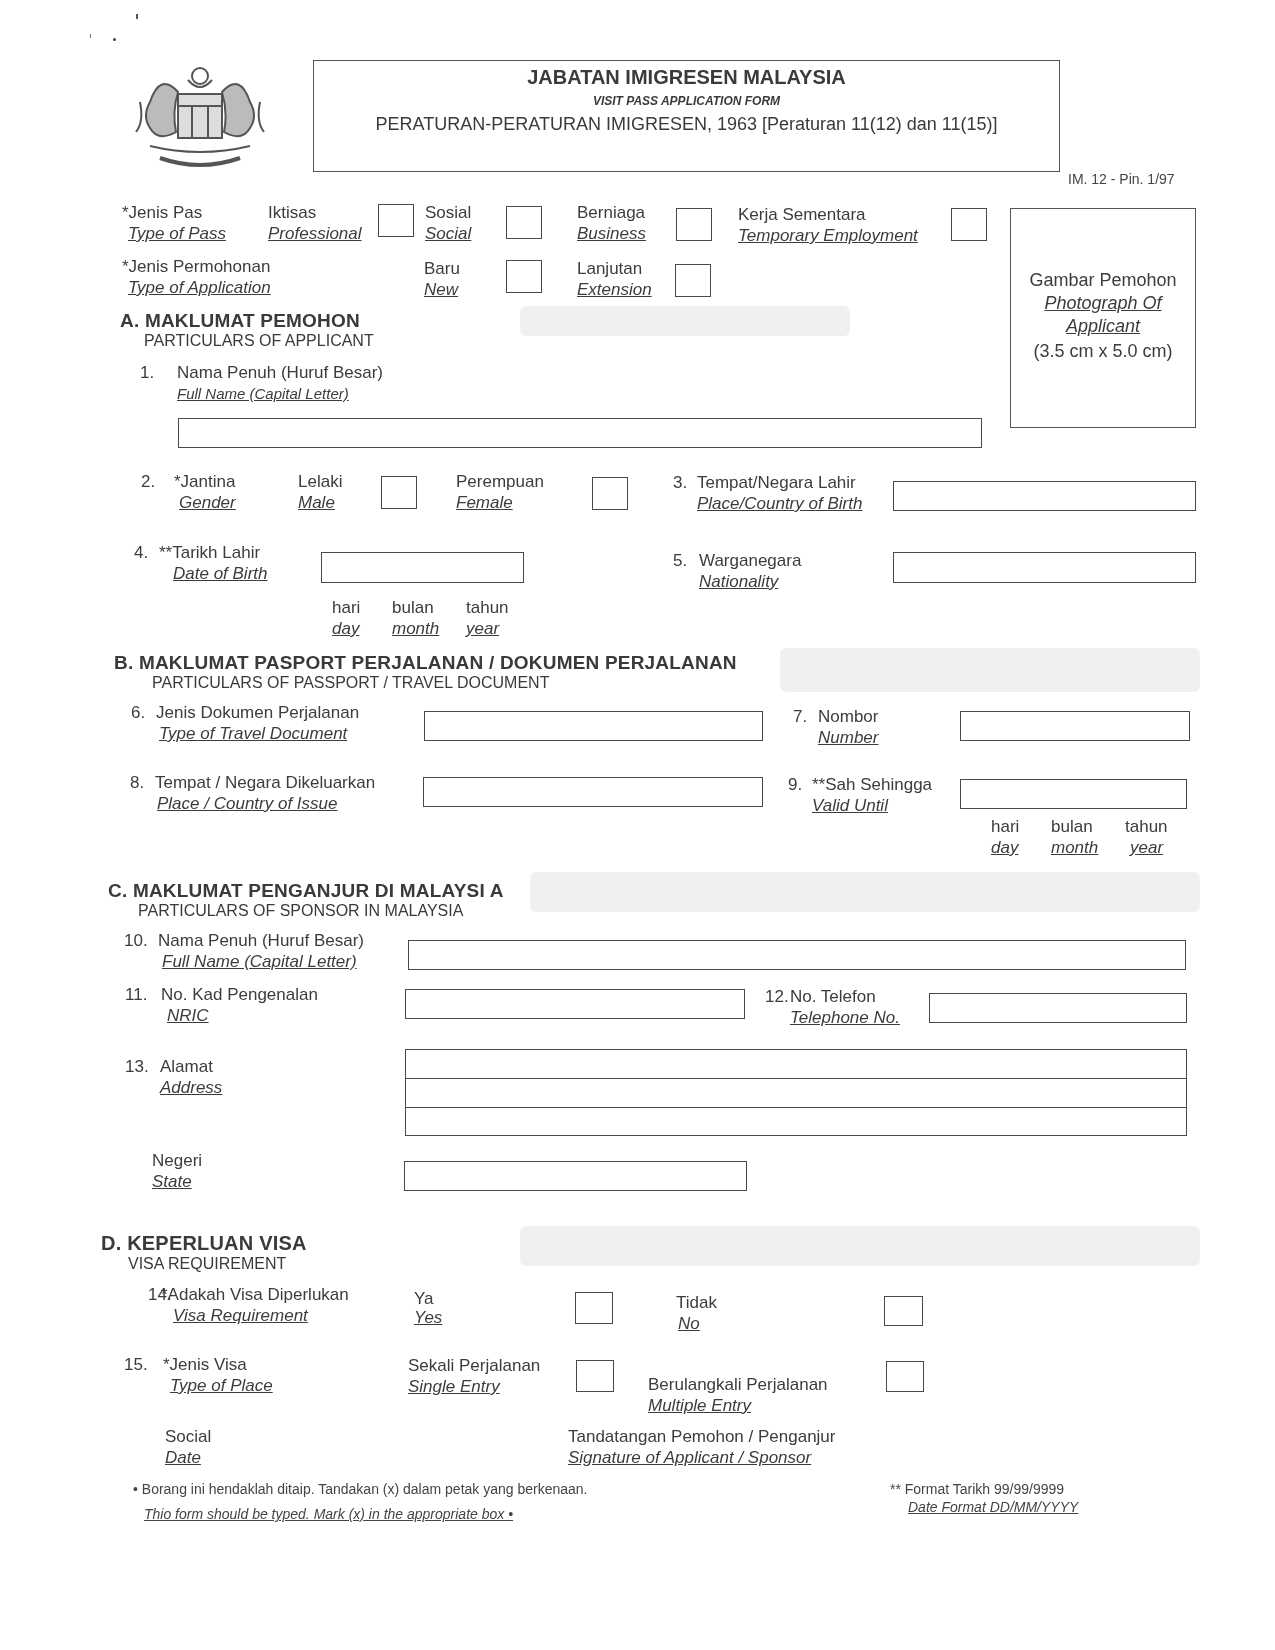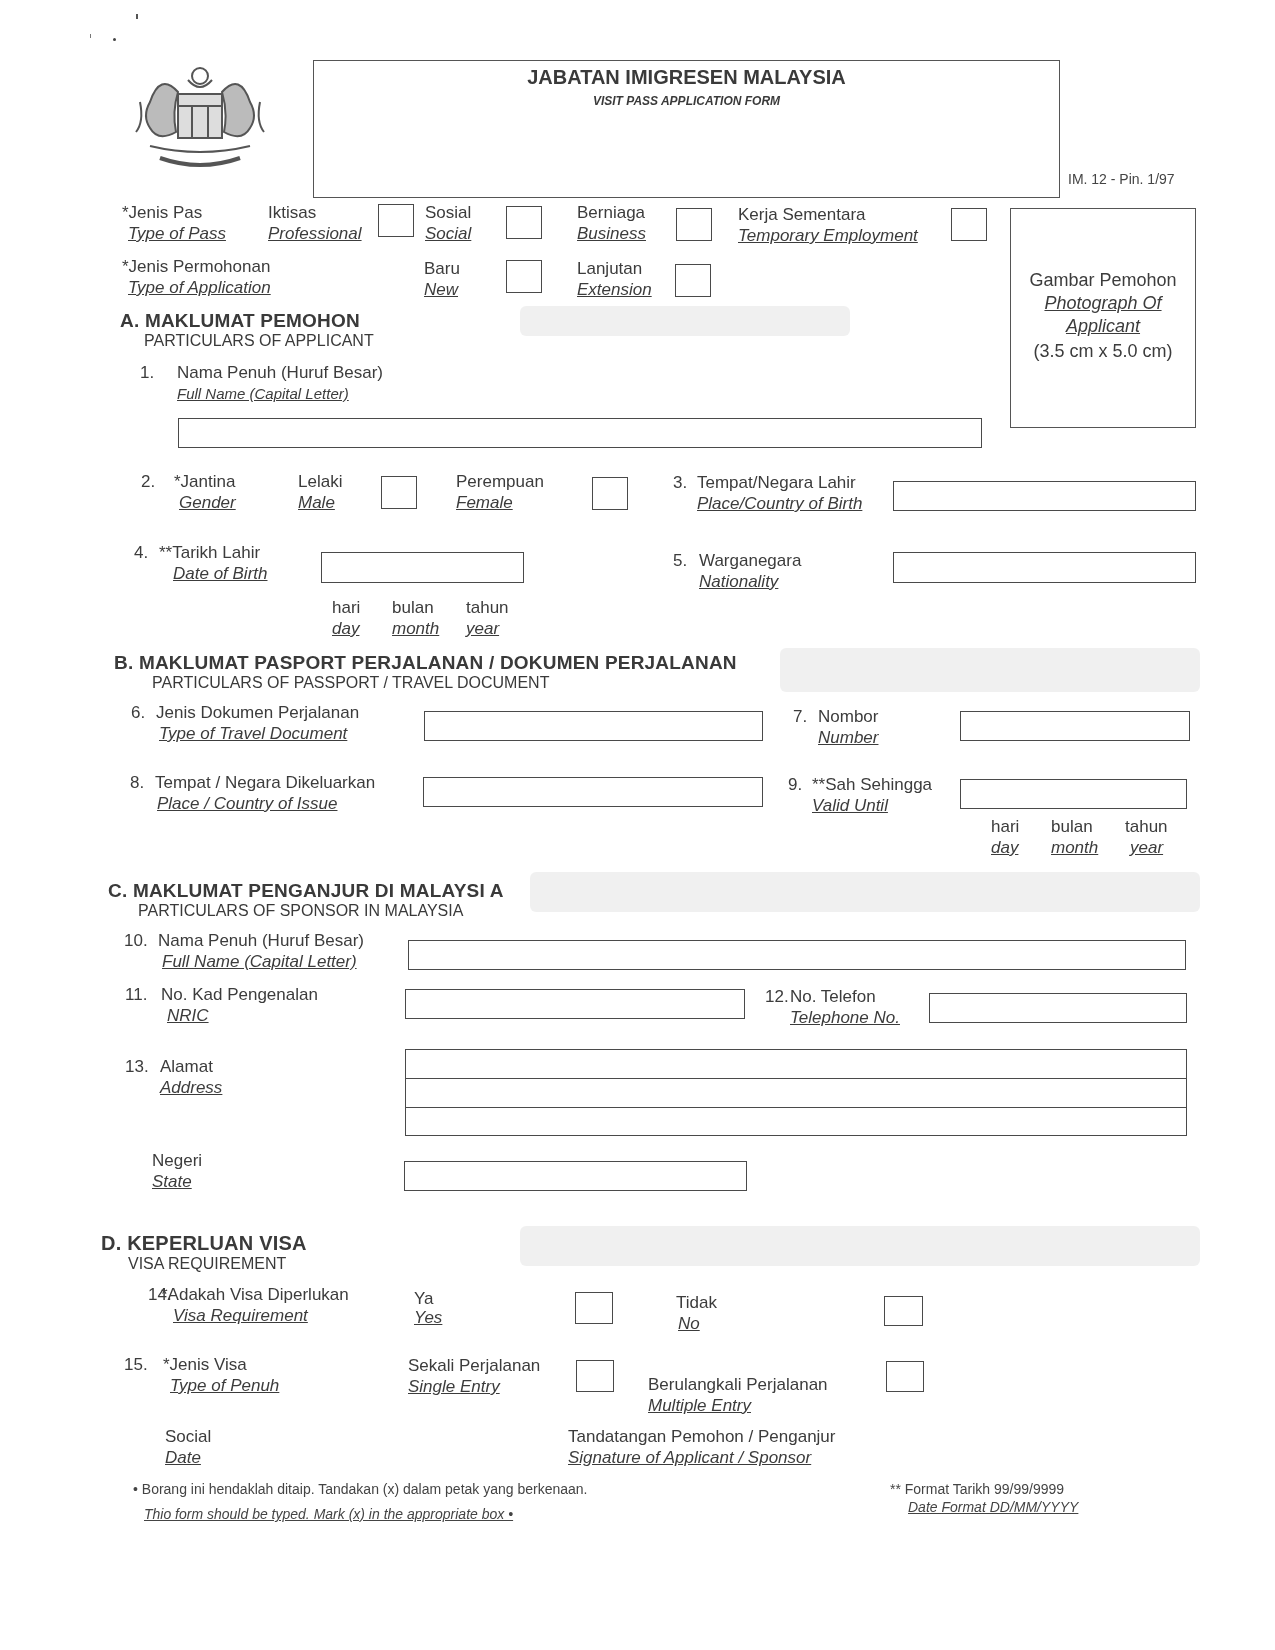--- a/index.html
+++ b/index.html
@@ -5,21 +5,21 @@
   html, body { margin:0; padding:0; background:#ffffff; }
   body { width:1275px; height:1650px; position:relative; overflow:hidden;
          font-family:"Liberation Sans", sans-serif; color:#3a3a3a; }
   .abs { position:absolute; }
   .lbl { font-size:17px; line-height:21px; color:#3c3c3c; white-space:nowrap; }
   .en { font-style:italic;text-decoration:underline; }
   .box { position:absolute; border:1.5px solid #4a4a4a; background:#fff; box-sizing:border-box; }
   .chk { position:absolute; width:36px; height:33px; border:1.5px solid #4a4a4a; box-sizing:border-box; background:#fff; }
   .sec-title { font-weight:bold; font-size:19px; color:#3a3a3a; white-space:nowrap; letter-spacing:0.2px; }
   .sec-sub { font-size:16px; color:#3a3a3a; white-space:nowrap; font-family:"Liberation Sans Narrow","Liberation Sans", sans-serif; }
-  .header-box { position:absolute; left:313px; top:60px; width:747px; height:138px; border:1.5px solid #555; box-sizing:border-box; text-align:center; }
+  .header-box { position:absolute; left:313px; top:60px; width:747px; height:112px; border:1.5px solid #555; box-sizing:border-box; text-align:center; }
   .h1 { font-weight:bold; font-size:20px; line-height:25px; color:#3a3a3a; }
   .h2 { font-weight:bold; font-style:italic; font-size:12px; line-height:22px; color:#3a3a3a; }
   .h3 { font-size:18px; line-height:24px; color:#3a3a3a; }
   .small { font-size:14px; color:#444; white-space:nowrap; }
   .faint { opacity:0.06; background:#000; position:absolute; border-radius:6px; }
 </style>
 </head>
 <body>
 
 <div class="abs" style="left:136px;top:14px;width:2px;height:5px;background:#555;"></div>
@@ -41,20 +41,21 @@
       <path d="M134 70 q-8 -10 -4 -30"></path>
       <path d="M30 96 q40 14 80 0" stroke-width="4"></path>
       <path d="M20 84 q50 12 100 0"></path>
     </g>
   </svg>
 </div>
 
 <div class="header-box">
   <div class="h1" style="margin-top:4px;">JABATAN IMIGRESEN MALAYSIA</div>
   <div class="h2">VISIT PASS APPLICATION FORM</div>
+  <div class="h3">PERATURAN-PERATURAN IMIGRESEN, 1963 [Peraturan 11(12) dan 11(15)]</div>
 </div>
 <div class="abs small" style="left:1068px;top:171px;">IM. 12 - Pin. 1/97</div>
 
 <div class="abs lbl" style="left:122px;top:202px;">
   <div>*Jenis Pas</div>
   <div class="en" style="padding-left:6px;">Type of Pass</div>
 </div>
 <div class="abs lbl" style="left:268px;top:202px;">
   <div>Iktisas</div>
   <div class="en">Professional</div>
@@ -260,21 +261,21 @@
 <div class="chk" style="left:575px;top:1292px;width:38px;height:32px;"></div>
 <div class="abs lbl" style="left:676px;top:1292px;">
   <div>Tidak</div>
   <div class="en" style="padding-left:2px;">No</div>
 </div>
 <div class="chk" style="left:884px;top:1296px;width:39px;height:30px;"></div>
 
 <div class="abs lbl" style="left:124px;top:1354px;">15.</div>
 <div class="abs lbl" style="left:163px;top:1354px;">
   <div>*Jenis Visa</div>
-  <div class="en" style="padding-left:7px;">Type of Penuh</div>
+  <div class="en" style="padding-left:7px;">Type of Place</div>
 </div>
 <div class="abs lbl" style="left:408px;top:1355px;">
   <div>Sekali Perjalanan</div>
   <div class="en">Single Entry</div>
 </div>
 <div class="chk" style="left:576px;top:1360px;width:38px;height:32px;"></div>
 <div class="abs lbl" style="left:648px;top:1357px;margin-top:17px;">
   <div>Berulangkali Perjalanan</div>
   <div class="en">Multiple Entry</div>
 </div>

